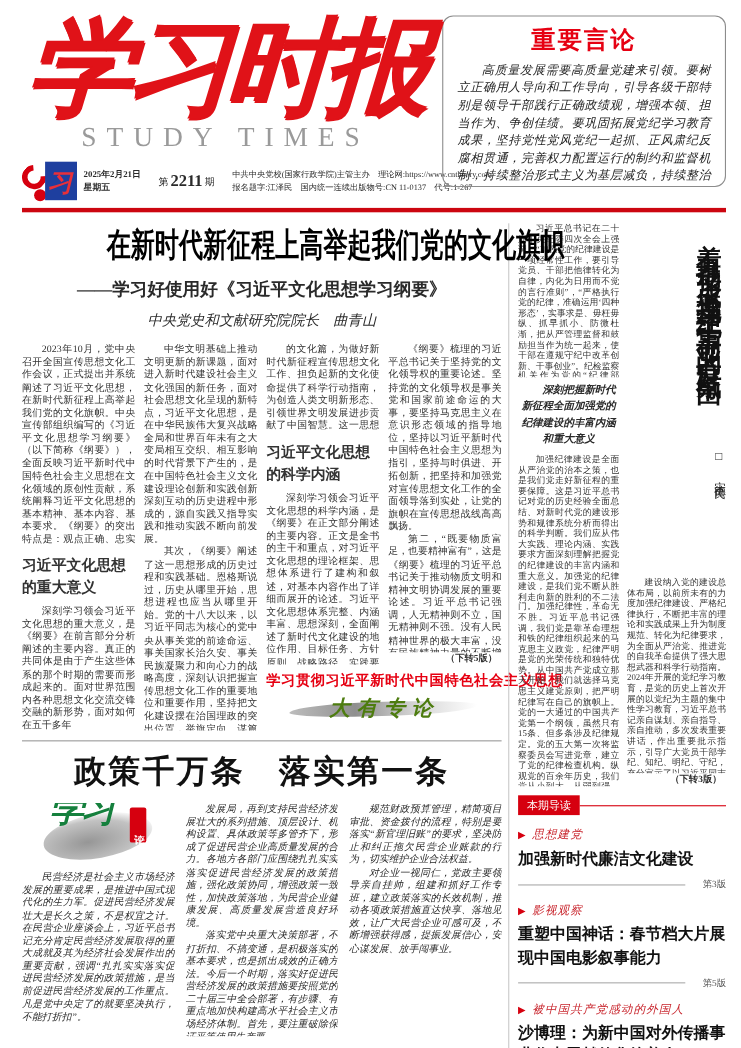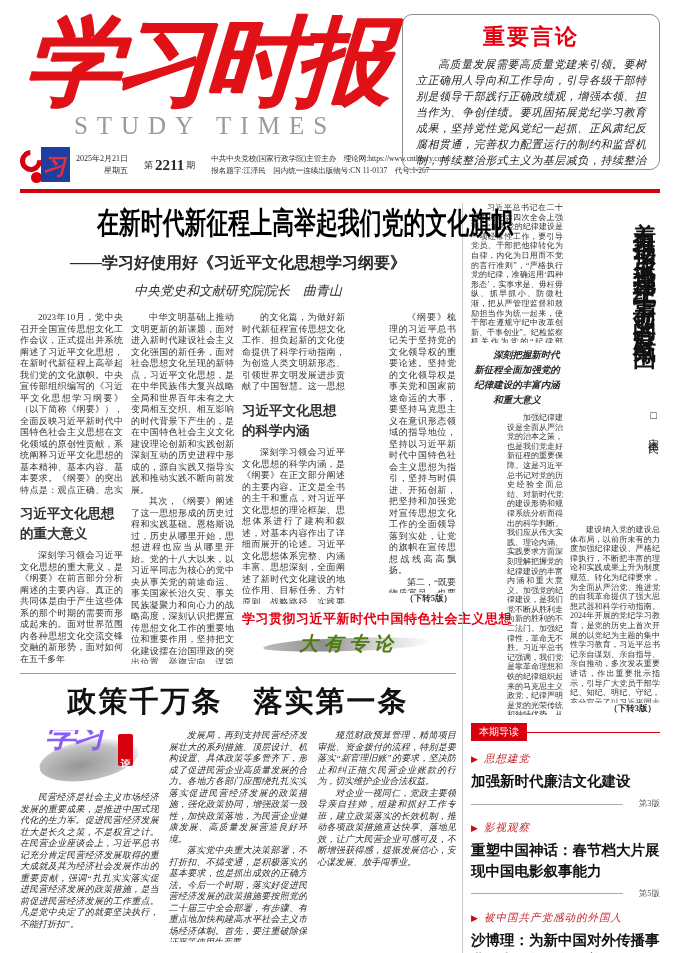--- a/index.html
+++ b/index.html
@@ -26,21 +26,21 @@
   .info-row{ display:flex; align-items:center; margin-top:7px; gap:6px; }
   .brand{ position:relative; width:50px; height:36px; flex:0 0 auto; }
   .b-ring{ position:absolute; left:0; top:3px; width:22px; height:22px;
     border:5px solid #d6000f; border-top-color:transparent; border-radius:50%;
     transform:rotate(40deg); }
   .b-dot{ position:absolute; left:11px; bottom:0; width:11px; height:11px;
     background:#d6000f; border-radius:50%; }
   .b-square{ position:absolute; right:0; top:0; width:29px; height:35px; background:#1e3f9f; }
   .b-glyph{ position:absolute; right:4px; top:4px; color:#e8303a; font-size:23px;
     font-weight:bold; font-style:italic; }
-  .date-block{ font-size:8px; text-align:right; line-height:1.5; white-space:nowrap;}
+  .date-block{ font-size:8px; text-align:left; line-height:1.5; white-space:nowrap;font-weight:bold;}
   .vdiv{ width:1px; align-self:stretch; background:#555; margin:2px 2px; }
   .issue-block{ font-size:9px; white-space:nowrap; display:flex; align-items:center; gap:2px;}
   .issue-no{ font-size:15px; font-family:"Liberation Serif",serif; }
   .pub-block{ font-size:7.5px; line-height:1.65; white-space:nowrap; }
   
   .quote-box{
     flex:1; margin-left:12px; border:1.5px solid #8c8c8c; border-radius:10px;
     padding:7px 13px 4px; height:156px; overflow:hidden;
   }
   .quote-title{ text-align:center; color:#e60012; font-weight:bold; font-size:22px;
@@ -88,34 +88,34 @@
   .p-byline{ text-align:center; font-size:12px; margin-top:6px; }
   .cols3{ display:flex; gap:10px; height:212px; margin-top:8px; }
   .kai{ font-style:italic; }
   .p-body{ font-size:9px; line-height:11.5px; }
   .p-body p{ text-indent:2em; }
   .xuexi-logo{ position:relative; width:104px; height:56px; margin:0 auto 6px; }
   .brush{ position:absolute; inset:10px 2px 6px 2px;
     background:radial-gradient(ellipse at 40% 60%, #969696 0%, #c2c2c2 55%, rgba(194,194,194,0) 78%);
     border-radius:50%; transform:rotate(-10deg); }
   .xl-chars{ position:absolute; left:8px; top:0px; font-size:31px; font-weight:bold;
-    font-style:italic; color:#8b5cf6; letter-spacing:-3px; }
+    font-style:italic; color:#15803d; letter-spacing:-3px; }
   .pl-box{ position:absolute; right:8px; top:4px; width:15px; height:32px; background:#d6000f;
     color:#fff; writing-mode:vertical-rl; font-size:10px; line-height:15px; text-align:center;
     border-radius:2px; font-style:normal; }
   
   .discipline{ display:flex; gap:7px; height:512px; }
   .d-left{ width:92px; flex:0 0 auto; display:flex; flex-direction:column; overflow:hidden;
     text-align:justify; }
   .d-body{ font-size:8px; line-height:9.6px; color:#333; }
   .d-body p{ text-indent:2em; }
   .h140{ height:140px; overflow:hidden; }
   .d-subhead{ font-size:9.5px; font-weight:bold; font-style:italic; line-height:15px;
     text-indent:2em; margin:5px 0; text-align:center; }
-  .d-fill{ flex:1; overflow:hidden;margin-left:36px; }
+  .d-fill{ flex:1; overflow:hidden; }
   .d-right{ flex:1; min-width:0; display:flex; flex-direction:column; }
   .v-head{ height:322px; display:flex; justify-content:flex-end; }
   .vh{ writing-mode:vertical-rl; display:flex; }
   .vh-line{ font-size:23px; font-weight:bold; color:#111; letter-spacing:7px;
     margin-left:8px; white-space:nowrap; }
   .vh-author{ font-size:10.5px; letter-spacing:3px; margin-left:10px; padding-top:74px;
     color:#222; }
   .d-col2{ flex:1; overflow:hidden; text-align:justify; }
   
   .digest{ margin-top:8px; }

